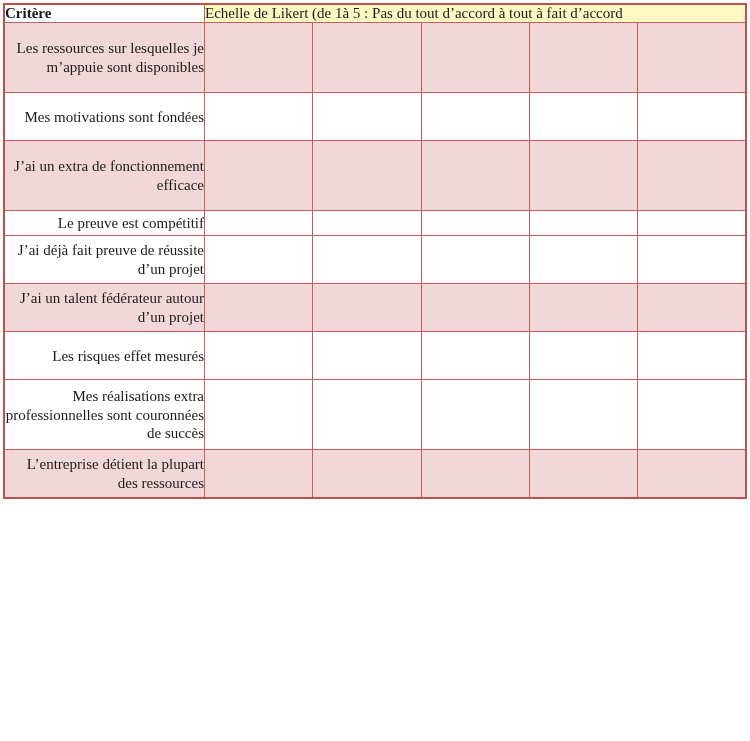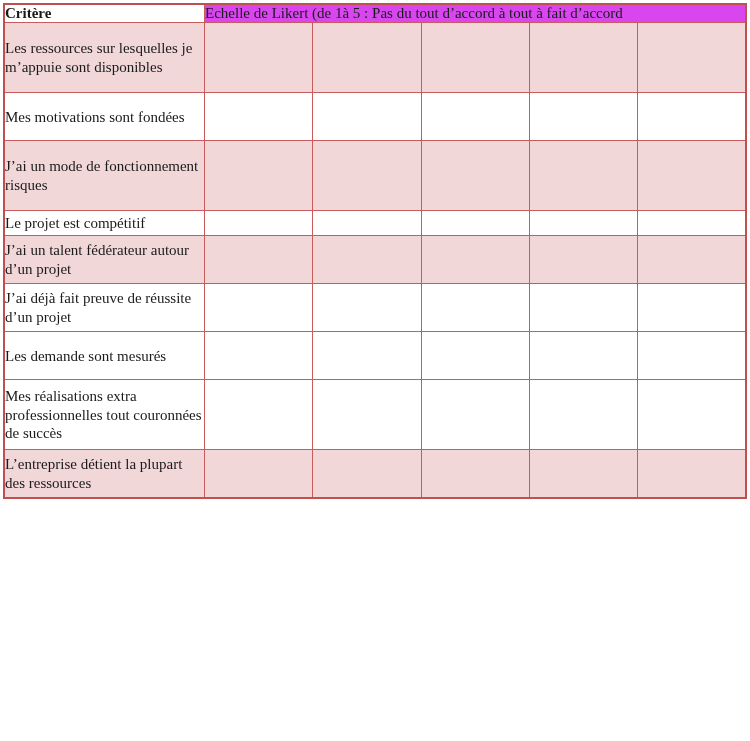--- a/index.html
+++ b/index.html
@@ -47,25 +47,25 @@
     font-size: 15px;
     font-weight: bold;
     background: #ffffff;
     line-height: 1.15;
   }
   th.head-scale {
     text-align: left;
     padding: 3px 6px 4px 8px;
     font-size: 15px;
     font-weight: normal;
-    background: #d946ef;
+    background: #fef9c3;
     white-space: nowrap;
   }
   td.criteria {
-    text-align: left;
+    text-align: right;
     padding: 3px 6px 4px 6px;
     font-size: 15px;
     line-height: 1.22;
     background: #ffffff;
   }
   td.criteria.shaded {
     background: #f2d7d9;
   }
   td.cell {
     background: #ffffff;
@@ -108,61 +108,61 @@
         </tr>
         <tr class="r-mid">
           <td class="criteria">Mes motivations sont fondées</td>
           <td class="cell"></td>
           <td class="cell"></td>
           <td class="cell"></td>
           <td class="cell"></td>
           <td class="cell"></td>
         </tr>
         <tr class="r-tall">
-          <td class="criteria shaded">J’ai un mode de fonctionnement risques</td>
+          <td class="criteria shaded">J’ai un extra de fonctionnement efficace</td>
           <td class="cell shaded"></td>
           <td class="cell shaded"></td>
           <td class="cell shaded"></td>
           <td class="cell shaded"></td>
           <td class="cell shaded"></td>
         </tr>
         <tr class="r-short">
-          <td class="criteria">Le projet est compétitif</td>
+          <td class="criteria">Le preuve est compétitif</td>
+          <td class="cell"></td>
+          <td class="cell"></td>
+          <td class="cell"></td>
+          <td class="cell"></td>
+          <td class="cell"></td>
+        </tr>
+        <tr class="r-mid">
+          <td class="criteria">J’ai déjà fait preuve de réussite d’un projet</td>
           <td class="cell"></td>
           <td class="cell"></td>
           <td class="cell"></td>
           <td class="cell"></td>
           <td class="cell"></td>
         </tr>
         <tr class="r-mid">
           <td class="criteria shaded">J’ai un talent fédérateur autour d’un projet</td>
           <td class="cell shaded"></td>
           <td class="cell shaded"></td>
           <td class="cell shaded"></td>
           <td class="cell shaded"></td>
           <td class="cell shaded"></td>
         </tr>
         <tr class="r-mid">
-          <td class="criteria">J’ai déjà fait preuve de réussite d’un projet</td>
-          <td class="cell"></td>
-          <td class="cell"></td>
-          <td class="cell"></td>
-          <td class="cell"></td>
-          <td class="cell"></td>
-        </tr>
-        <tr class="r-mid">
-          <td class="criteria">Les demande sont mesurés</td>
+          <td class="criteria">Les risques effet mesurés</td>
           <td class="cell"></td>
           <td class="cell"></td>
           <td class="cell"></td>
           <td class="cell"></td>
           <td class="cell"></td>
         </tr>
         <tr class="r-tall">
-          <td class="criteria">Mes réalisations extra professionnelles tout couronnées de succès</td>
+          <td class="criteria">Mes réalisations extra professionnelles sont couronnées de succès</td>
           <td class="cell"></td>
           <td class="cell"></td>
           <td class="cell"></td>
           <td class="cell"></td>
           <td class="cell"></td>
         </tr>
         <tr class="r-mid">
           <td class="criteria shaded">L’entreprise détient la plupart des ressources</td>
           <td class="cell shaded"></td>
           <td class="cell shaded"></td>

